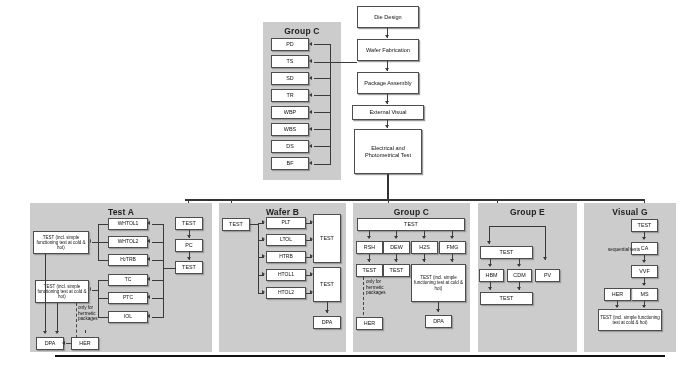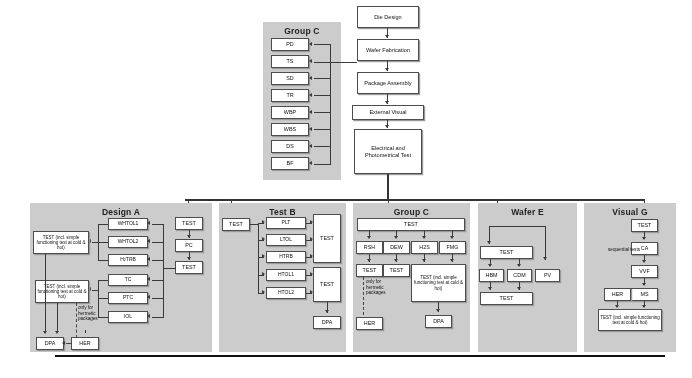--- a/index.html
+++ b/index.html
@@ -119,21 +119,21 @@
   <div class="arw arw-d" style="left:186px;top:214px;"></div>
   <div class="ln lv" style="left:231px;top:199px;height:18px;"></div>
   <div class="arw arw-d" style="left:229px;top:214px;"></div>
   <div class="ln lv" style="left:388px;top:199px;height:18px;"></div>
   <div class="arw arw-d" style="left:386px;top:214px;"></div>
   <div class="ln lv" style="left:497px;top:199px;height:39px;"></div>
   <div class="ln lv" style="left:644px;top:199px;height:18px;"></div>
   <div class="arw arw-d" style="left:642px;top:214px;"></div>
 
   <div class="panel" style="left:30px;top:203px;width:182px;height:149px;"></div>
-  <div class="panel-title" style="left:30px;top:207px;width:182px;">Design A</div>
+  <div class="panel-title" style="left:30px;top:207px;width:182px;">Test A</div>
 
   <div class="box" style="left:175px;top:217px;width:28px;height:13px;">TEST</div>
   <div class="ln lv" style="left:189px;top:230px;height:8px;"></div>
   <div class="arw arw-d" style="left:187px;top:235px;"></div>
   <div class="box" style="left:175px;top:239px;width:28px;height:13px;">PC</div>
   <div class="ln lv" style="left:189px;top:252px;height:8px;"></div>
   <div class="arw arw-d" style="left:187px;top:257px;"></div>
   <div class="box" style="left:175px;top:261px;width:28px;height:13px;">TEST</div>
 
   <div class="box sm" style="left:108px;top:218px;width:40px;height:12px;">WHTOL1</div>
@@ -185,21 +185,21 @@
   <div class="dash" style="left:66px;top:343px;width:6px;"></div>
   <div class="arw arw-l" style="left:62px;top:341px;"></div>
 
   <div class="ln lv" style="left:45px;top:254px;height:78px;"></div>
   <div class="arw arw-d" style="left:43px;top:331px;"></div>
   <div class="ln lv" style="left:57px;top:303px;height:29px;"></div>
   <div class="arw arw-d" style="left:55px;top:331px;"></div>
   <div class="ln lv" style="left:85px;top:330px;height:3px;"></div>
 
   <div class="panel" style="left:219px;top:203px;width:127px;height:149px;"></div>
-  <div class="panel-title" style="left:219px;top:207px;width:127px;">Test B</div>
+  <div class="panel-title" style="left:219px;top:207px;width:127px;">Wafer B</div>
 
   <div class="box" style="left:222px;top:218px;width:28px;height:13px;">TEST</div>
 
   <div class="box sm" style="left:266px;top:217px;width:40px;height:12px;">PLT</div>
   <div class="box sm" style="left:266px;top:234px;width:40px;height:12px;">LTOL</div>
   <div class="box sm" style="left:266px;top:251px;width:40px;height:12px;">HTRB</div>
   <div class="box sm" style="left:266px;top:269px;width:40px;height:12px;">HTOL1</div>
   <div class="box sm" style="left:266px;top:287px;width:40px;height:12px;">HTOL2</div>
 
   <div class="ln lh" style="left:250px;top:224px;width:8px;"></div>
@@ -267,21 +267,21 @@
 
   <div class="dashv" style="left:363px;top:277px;height:38px;"></div>
   <div class="note" style="left:366px;top:279px;width:32px;">only for hermetic packages</div>
 
   <div class="box" style="left:356px;top:317px;width:27px;height:13px;">HER</div>
   <div class="ln lv" style="left:438px;top:302px;height:10px;"></div>
   <div class="arw arw-d" style="left:436px;top:309px;"></div>
   <div class="box" style="left:425px;top:315px;width:27px;height:13px;">DPA</div>
 
   <div class="panel" style="left:478px;top:203px;width:99px;height:149px;"></div>
-  <div class="panel-title" style="left:478px;top:207px;width:99px;">Wafer E</div>
+  <div class="panel-title" style="left:478px;top:207px;width:99px;">Group E</div>
 
   <div class="ln lh" style="left:489px;top:226px;width:56px;"></div>
   <div class="ln lv" style="left:489px;top:226px;height:18px;"></div>
   <div class="arw arw-d" style="left:487px;top:241px;"></div>
   <div class="ln lv" style="left:545px;top:226px;height:34px;"></div>
   <div class="arw arw-d" style="left:543px;top:257px;"></div>
 
   <div class="box" style="left:480px;top:246px;width:53px;height:13px;">TEST</div>
 
   <div class="ln lv" style="left:490px;top:259px;height:7px;"></div>

